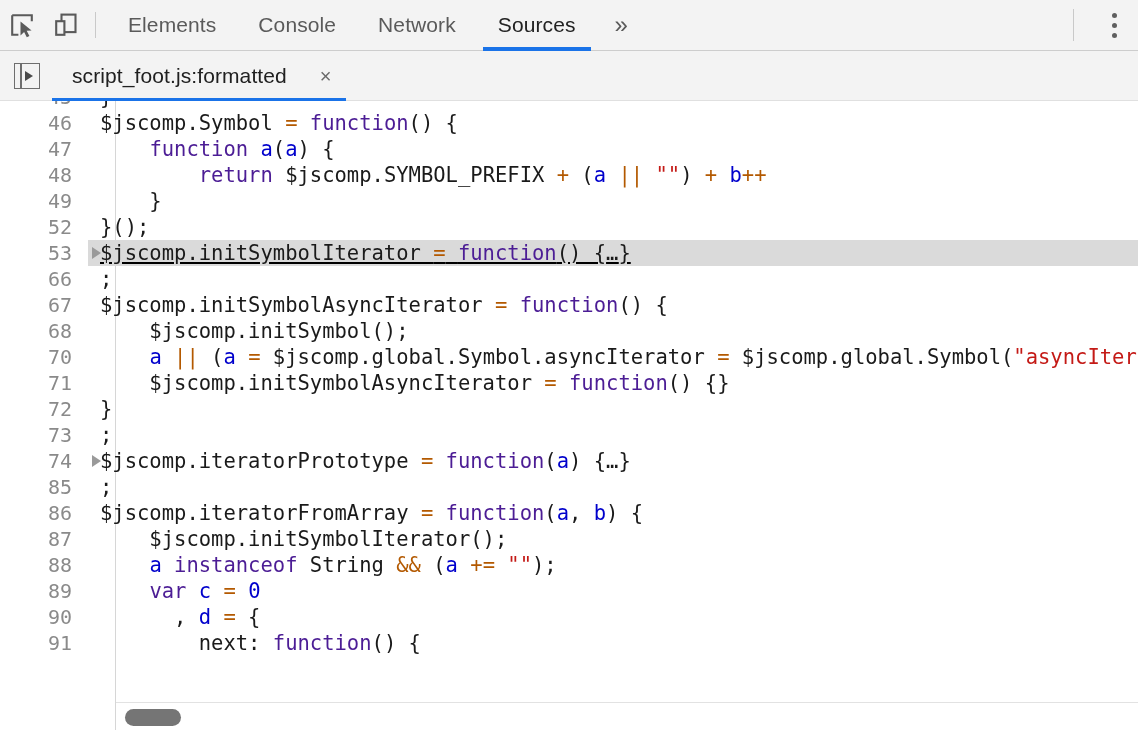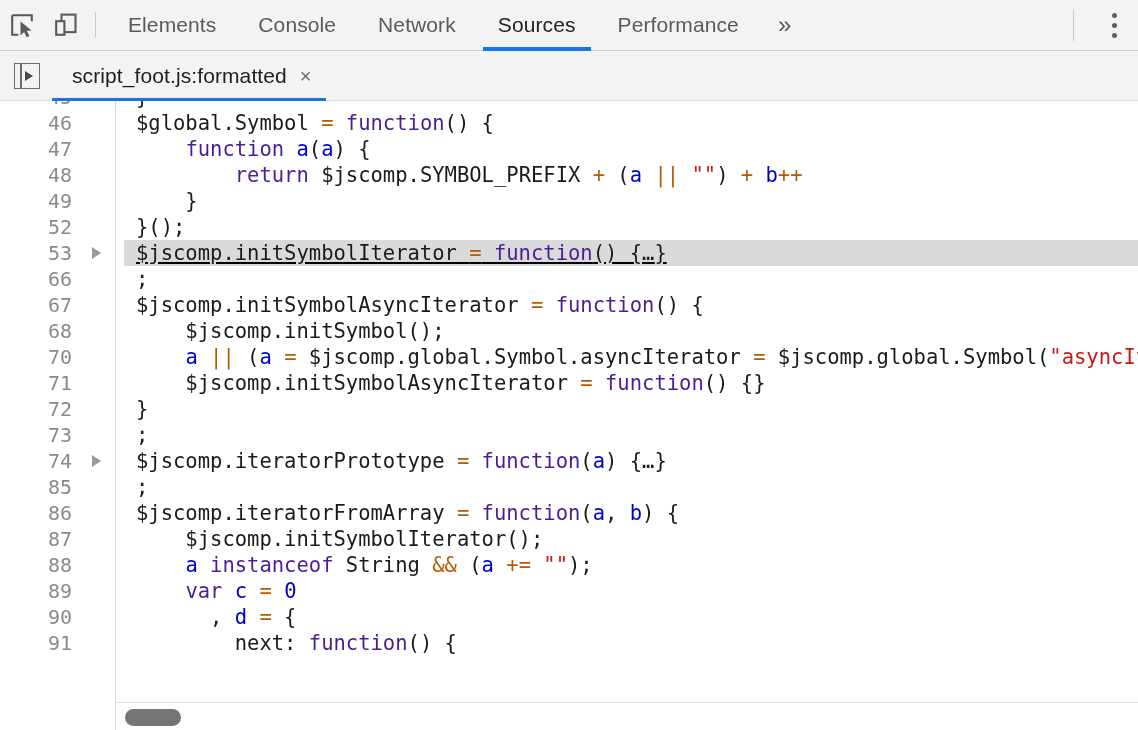--- a/index.html
+++ b/index.html
@@ -107,20 +107,21 @@
     border-top: 5.5px solid transparent;
     border-bottom: 5.5px solid transparent;
   }
   .file-tab {
     position: relative;
     height: 50px;
     display: flex; align-items: center;
     padding: 0 14px 0 20px;
     margin-left: 12px;
     cursor: pointer;
+    gap: 20px;
   }
   .file-tab-title {
     font-size: 21px; color: #202020;
     white-space: nowrap;
     letter-spacing: 0.1px;
   }
   .file-tab-close {
     margin-left: 13px;
     font-size: 20px; color: #6a6a6a;
     line-height: 1; cursor: pointer;
@@ -152,21 +153,20 @@
     position: absolute;
     top: -17px; left: 0;
     width: 1138px;
   }
   .line {
     position: relative;
     height: 26px;
     display: flex;
     align-items: flex-end;
     white-space: nowrap;
-    gap: 36px;
   }
   .line.highlight .code-text-wrap { background: #dadada; text-decoration: underline; }
   .lnum {
     width: 88px;
     flex: 0 0 88px;
     text-align: right;
     padding-right: 16px;
     box-sizing: border-box;
     font-family: "DejaVu Sans Mono", monospace;
     font-size: 20px;
@@ -254,23 +254,20 @@
         </div>
       <div class="tab">
           <span>Console</span>
         </div>
       <div class="tab">
           <span>Network</span>
         </div>
       <div class="tab selected">
           <span>Sources</span>
         </div>
-      <div class="tab">
-          <span>Performance</span>
-        </div>
       <div class="tab-more">
           <span>»</span>
         </div>
     </div>
 
     <div class="toolbar-right">
       <div class="vdiv"></div>
       <div class="kebab" title="Customize and control DevTools">
         <i></i>
           <i></i>
@@ -294,21 +291,21 @@
     <div class="code-lines" id="code-lines">
         <div class="line">
           <div class="lnum">45</div>
           <div class="code-text-wrap">
             <span class="code-text"><span class="t-pln">}</span></span>
           </div>
         </div>
         <div class="line">
           <div class="lnum">46</div>
           <div class="code-text-wrap">
-            <span class="code-text"><span class="t-pln">$global.Symbol </span><span class="t-op">=</span><span class="t-pln"> </span><span class="t-kw">function</span><span class="t-pln">() {</span></span>
+            <span class="code-text"><span class="t-pln">$jscomp.Symbol </span><span class="t-op">=</span><span class="t-pln"> </span><span class="t-kw">function</span><span class="t-pln">() {</span></span>
           </div>
         </div>
         <div class="line">
           <div class="lnum">47</div>
           <div class="code-text-wrap">
             <span class="code-text"><span class="t-pln">    </span><span class="t-kw">function</span><span class="t-pln"> </span><span class="t-var">a</span><span class="t-pln">(</span><span class="t-var">a</span><span class="t-pln">) {</span></span>
           </div>
         </div>
         <div class="line">
           <div class="lnum">48</div>

